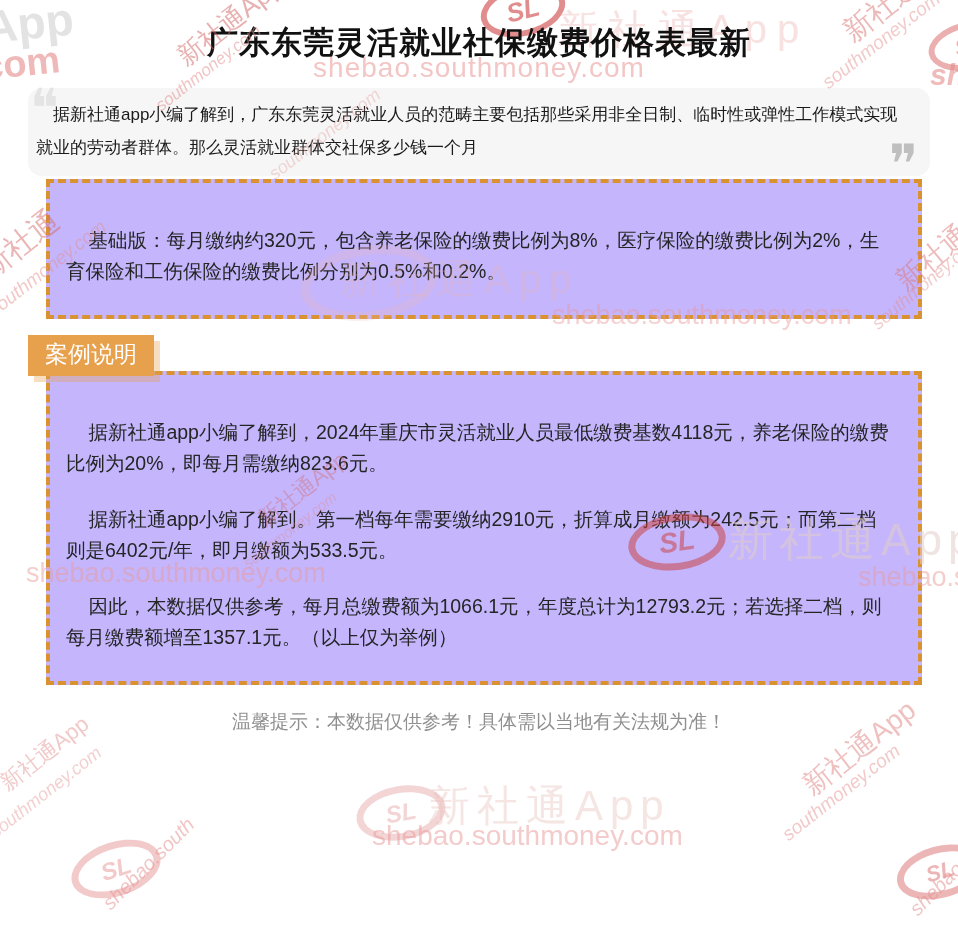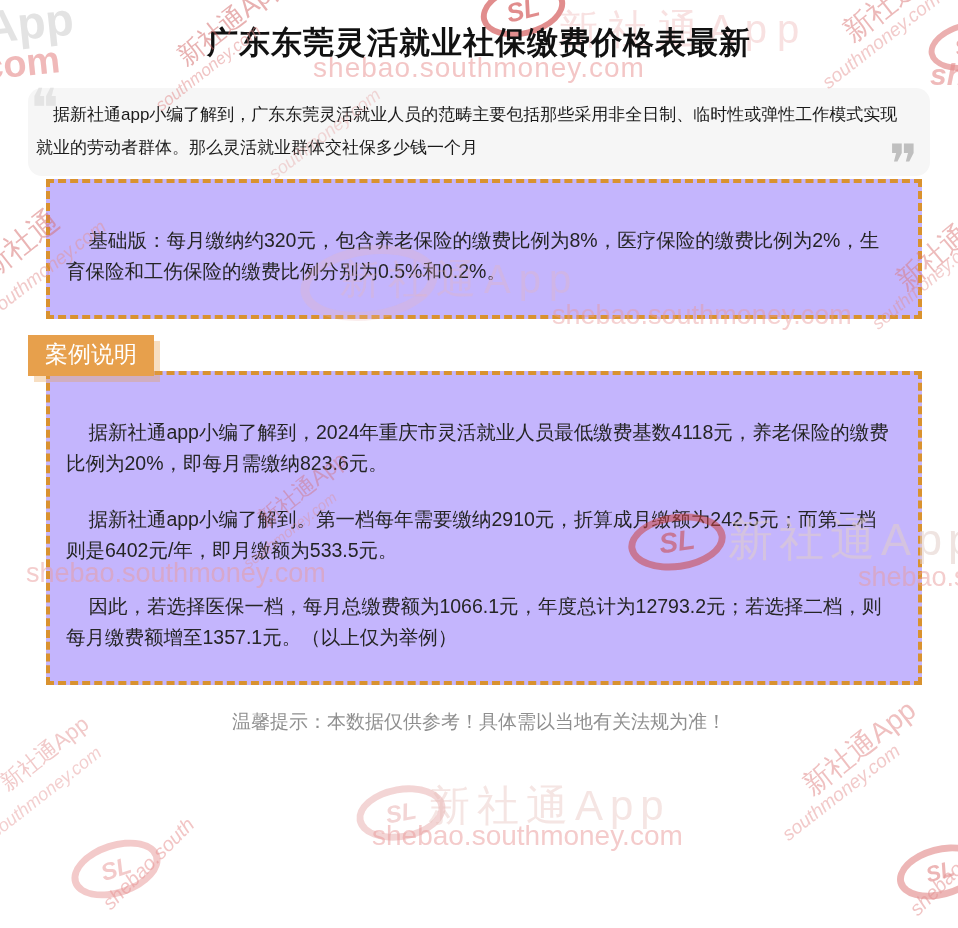--- a/index.html
+++ b/index.html
@@ -70,21 +70,21 @@
       </div>
     </section>
 
     <section class="section sec2">
       <div class="sec-head">
         <span>案例说明</span>
       </div>
       <div class="dashed-box">
         <p>据新社通app小编了解到，2024年重庆市灵活就业人员最低缴费基数4118元，养老保险的缴费比例为20%，即每月需缴纳823.6元。</p>
         <p>据新社通app小编了解到。第一档每年需要缴纳2910元，折算成月缴额为242.5元；而第二档则是6402元/年，即月缴额为533.5元。</p>
-        <p>因此，若选择医保一档，每月总缴费额为1066.1元，年度总计为12793.2元；若选择二档，则每月缴费额增至1357.1元。（以上仅为举例）</p>
+        <p>因此，本数据仅供参考，每月总缴费额为1066.1元，年度总计为12793.2元；若选择二档，则每月缴费额增至1357.1元。（以上仅为举例）</p>
       </div>
     </section>
 
     <p class="footer">温馨提示：本数据仅供参考！具体需以当地有关法规为准！</p>
   </div>
 
   <div class="wm-over">
 
     <span class="wm" style="left:-16px;top:-4px;font-size:46px;font-weight:700;color:rgba(222,222,222,.85);transform:rotate(-6deg);">App</span>
     <span class="wm" style="left:-18px;top:42px;font-size:38px;font-weight:700;color:rgba(236,168,168,.8);transform:rotate(-6deg);">com</span>

